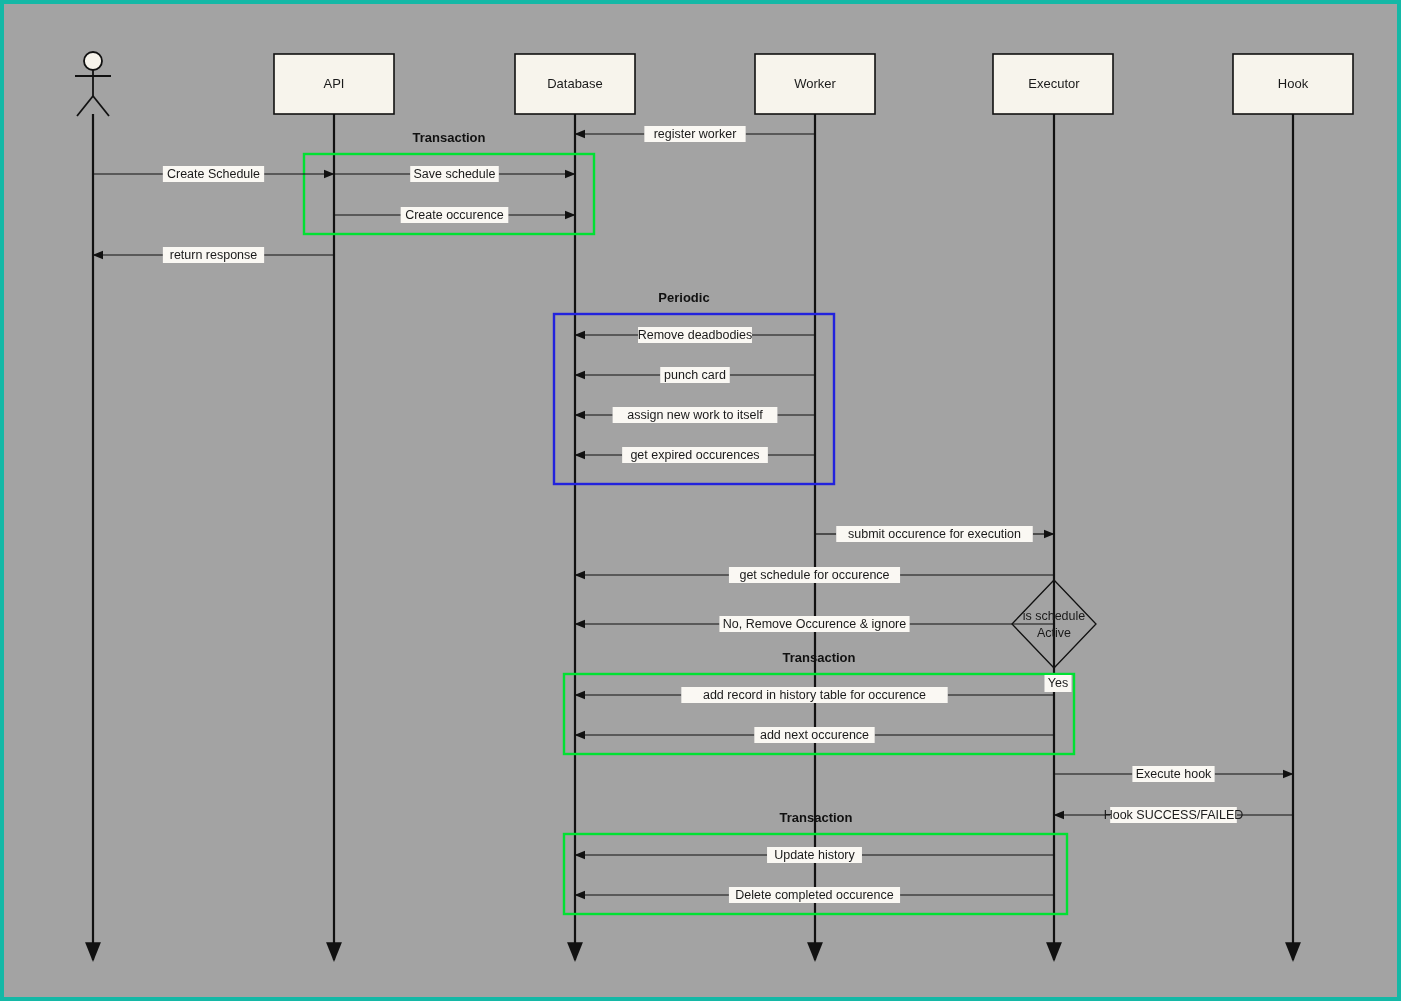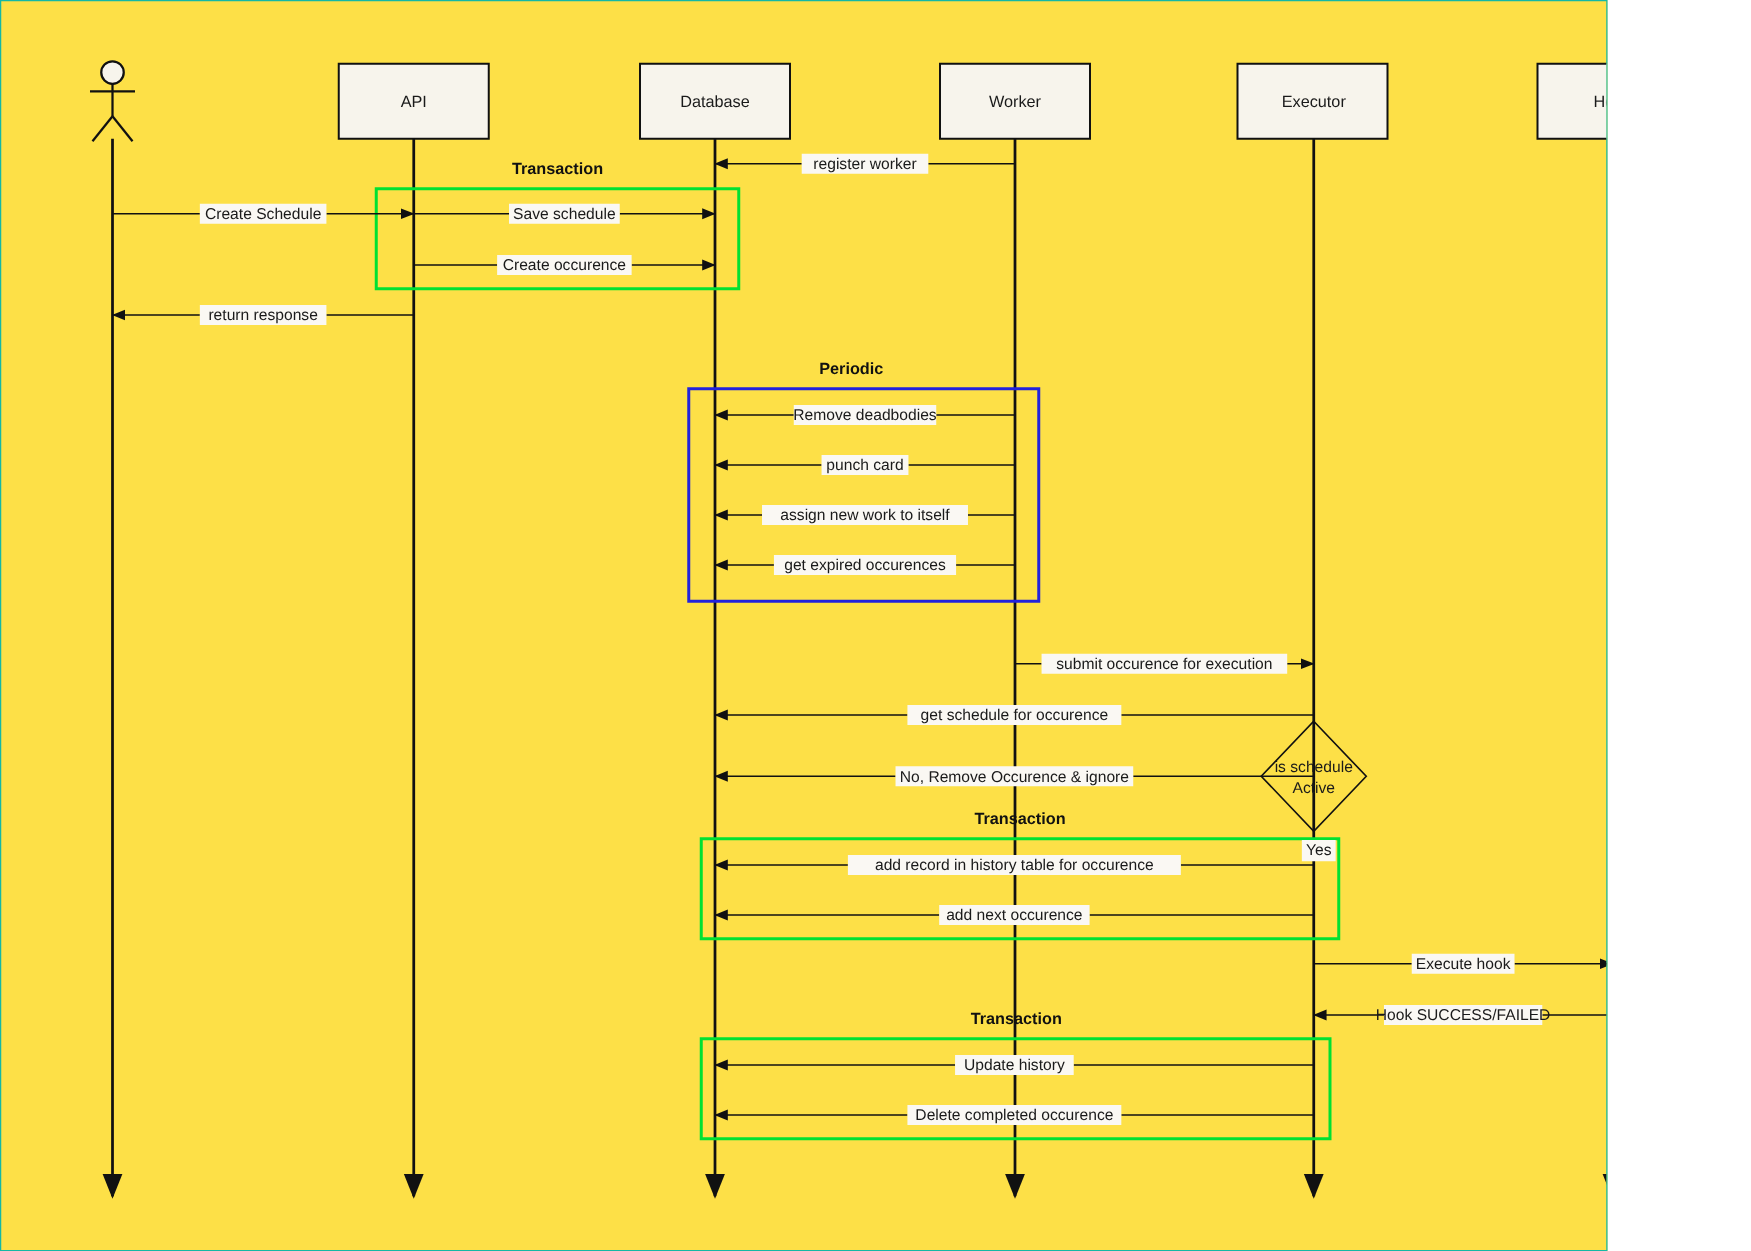--- a/index.html
+++ b/index.html
@@ -2,24 +2,24 @@
 <html><head>
 <meta charset="utf-8">
 <style>
   html, body {
     margin: 0;
     padding: 0;
     background: #ffffff;
   }
   #canvas {
     position: relative;
-    width: 1286px;
+    width: 1401px;
     height: 1001px;
-    background: #fde047;
-    border: 1px solid #14b8a6;
+    background: #a3a3a3;
+    border: 4px solid #14b8a6;
     box-sizing: border-box;
     font-family: "Liberation Sans", sans-serif;
     overflow: hidden;
   }
   #svg-root {
     position: absolute;
     left: 0;
     top: 0;
     width: 1401px;
     height: 1001px;

